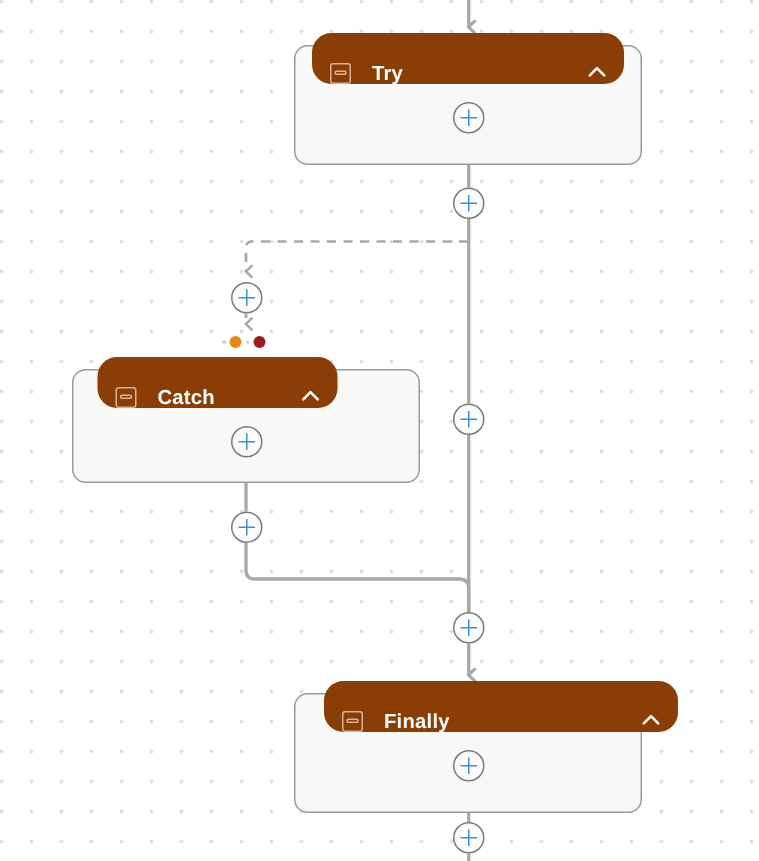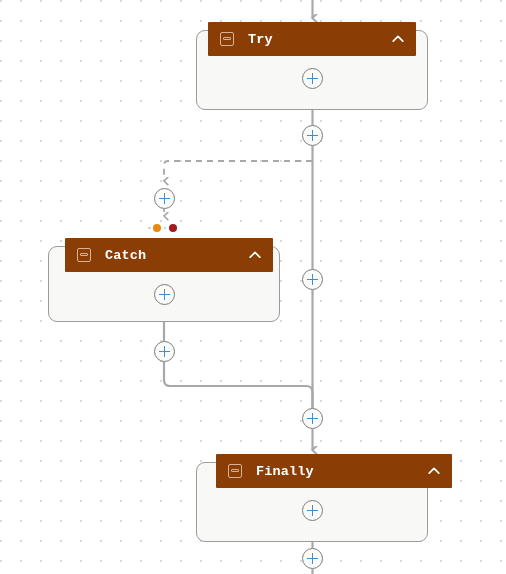--- a/index.html
+++ b/index.html
@@ -44,24 +44,23 @@
     background: #f8f8f6;
     border: 1.4px solid #9b9b9b;
     border-radius: 9px;
     box-sizing: border-box;
   }
   .node-header {
     position: absolute;
     box-sizing: border-box;
     background: #8b3d06;
     display: flex;
-    align-items: center;
+    align-items: flex-end;
     padding: 0 10px 0 12px;
-    border-radius: 1px;
-    font-family: Liberation Mono, monospace;
+    border-radius: 13px;
   }
   .node-header-icon {
     width: 14px;
     height: 14px;
     flex: 0 0 14px;
     box-sizing: border-box;
     border: 1.4px solid #d9b293;
     border-radius: 2px;
     position: relative;
     margin-right: 14px;
@@ -218,21 +217,21 @@
 
   <div class="dot-badge" style="left:148px; top:224px;">
     <span class="d-sm"></span>
     <span class="d-orange"></span>
     <span class="d-sm"></span>
     <span class="d-red"></span>
   </div>
 
   <div class="node">
     <div class="node-body" style="left:48px; top:246px; width:232px; height:76px;"></div>
-    <div class="node-header" style="left:65px; top:238px; width:208px; height:34px;">
+    <div class="node-header" style="left:65px; top:238px; width:160px; height:34px;">
       <span class="node-header-icon"></span>
       <span class="node-title">Catch</span>
       <span class="node-collapse">
         <svg width="16" height="16" viewBox="0 0 16 16">
           <path d="M3.2,10.2 L8,5.4 L12.8,10.2" fill="none" stroke="#ffffff" stroke-width="1.7" stroke-linecap="round" stroke-linejoin="round"></path>
         </svg>
       </span>
     </div>
     <div class="plus-btn" style="left:154px; top:284px;"></div>
   </div>

